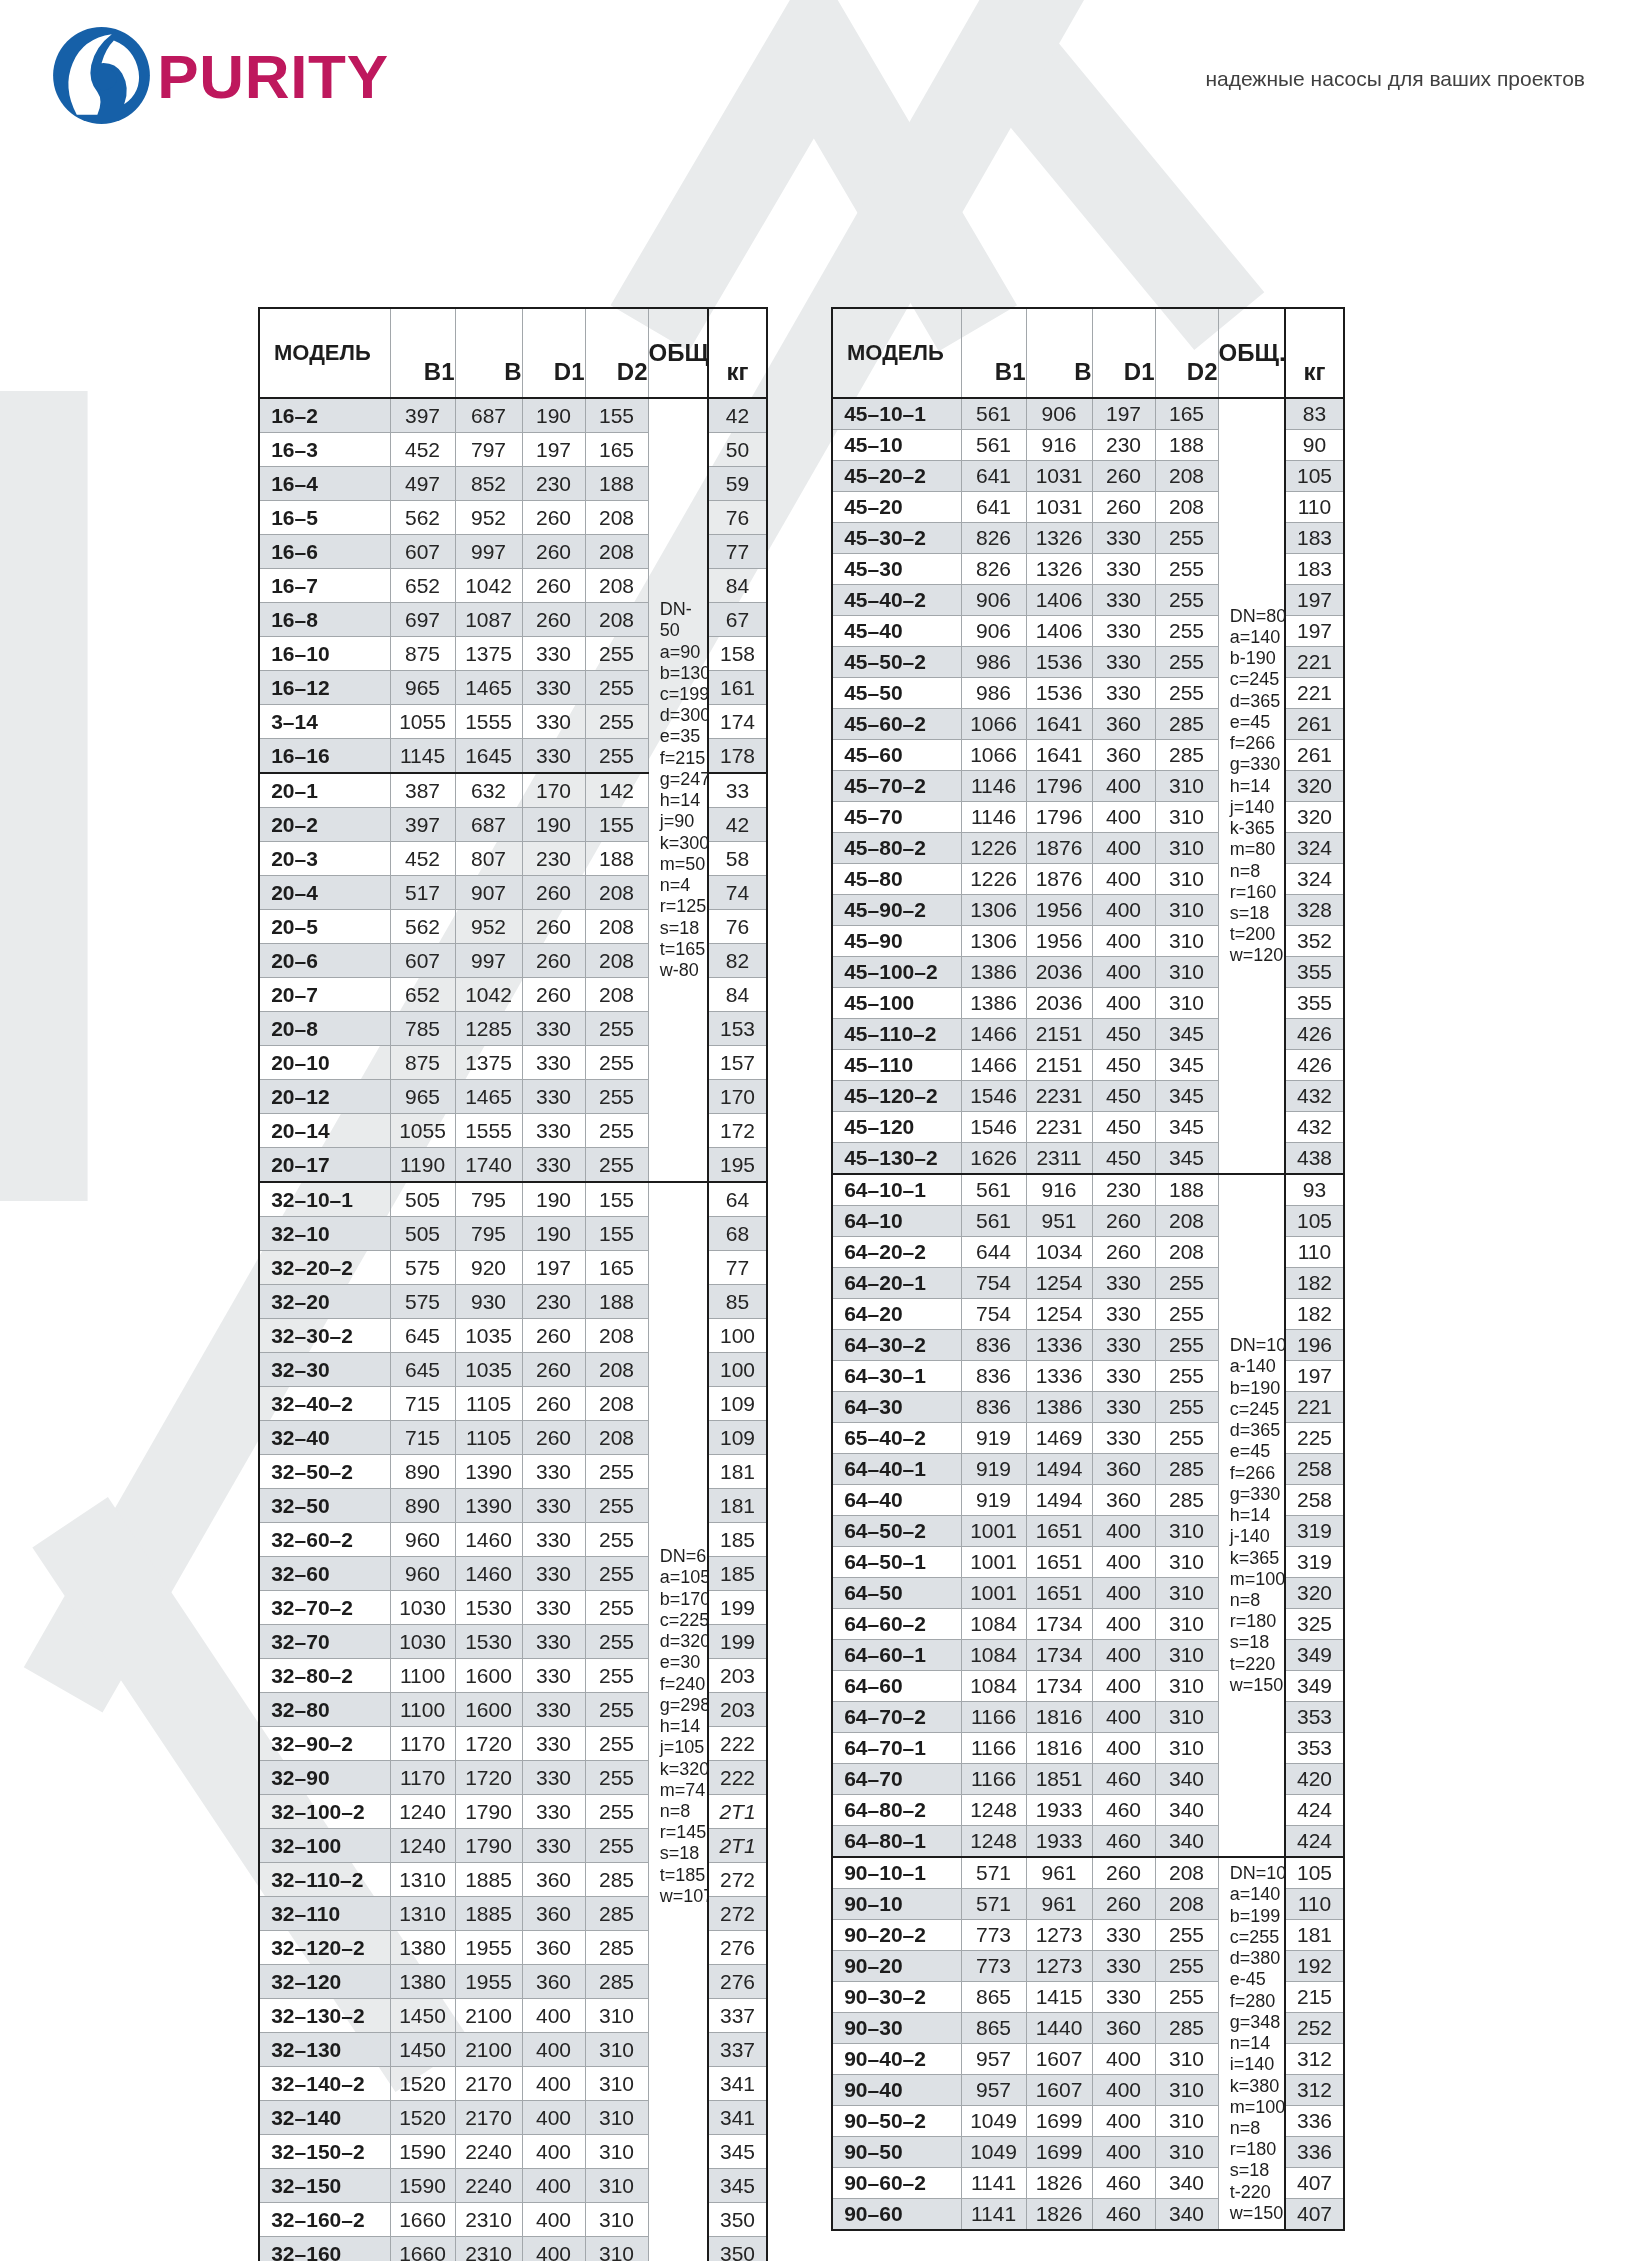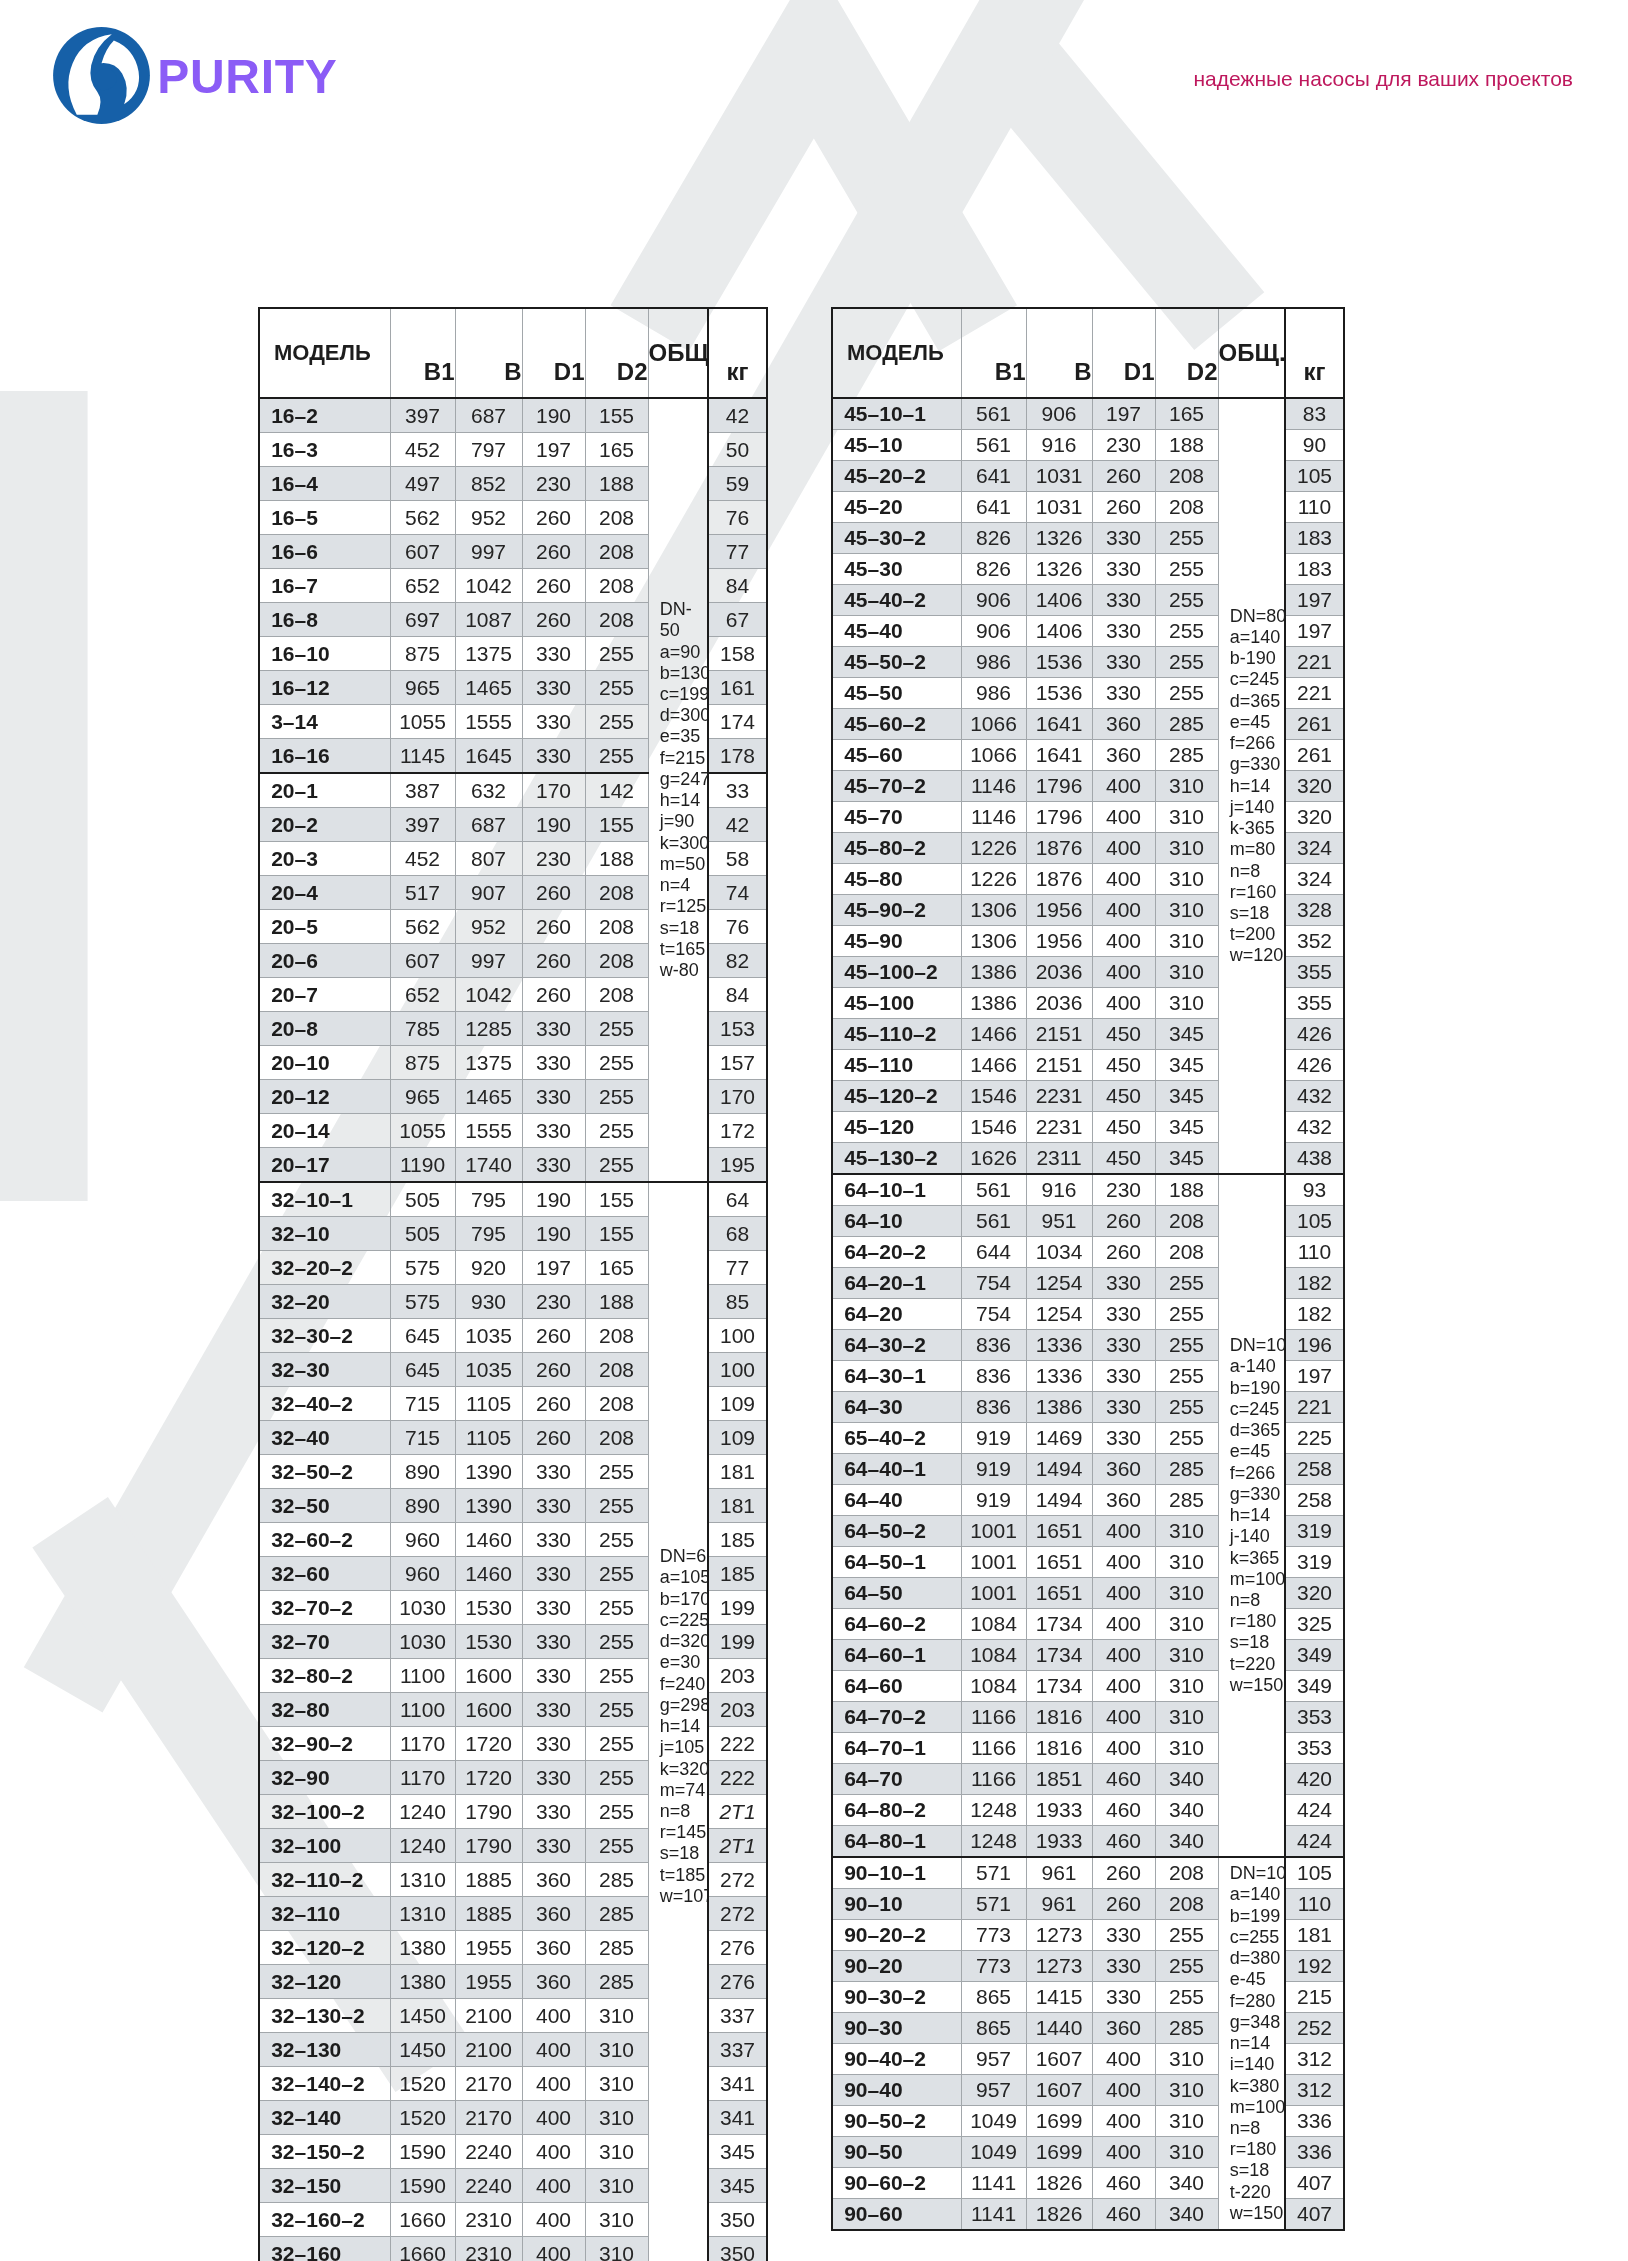--- a/index.html
+++ b/index.html
@@ -5,26 +5,26 @@
   html,body{margin:0;padding:0;}
   body{
     width:1629px;height:2261px;position:relative;background:#ffffff;
     font-family:"Liberation Sans", sans-serif;overflow:hidden;
   }
   
   .wm{position:absolute;left:0;top:0;z-index:0;pointer-events:none;}
   
   .brand{position:absolute;left:50px;top:24px;display:flex;align-items:center;z-index:2;}
   .brand .logotext{
-    font-size:48px;font-weight:700;color:#8b5cf6;letter-spacing:0.7px;line-height:1;
+    font-size:62px;font-weight:700;color:#be185d;letter-spacing:0.7px;line-height:1;
     margin-left:4.2px;
   }
   .tagline{
-    position:absolute;top:67px;right:56px;z-index:2;
-    font-size:21px;color:#be185d;
+    position:absolute;top:67px;right:44px;z-index:2;
+    font-size:21px;color:#404040;
   }
   
   .tblwrap{position:absolute;top:307px;z-index:1;}
   .tblwrap.left{left:258px;width:510px;}
   .tblwrap.right{left:831px;width:512px;}
   table{border-collapse:collapse;table-layout:fixed;width:100%;
         border:2.1px solid #1b1b1b;background:transparent;}
   th,td{padding:0;vertical-align:middle;overflow:hidden;}
   thead th{
     height:77px;font-weight:700;color:#1d1d1d;background:transparent;

